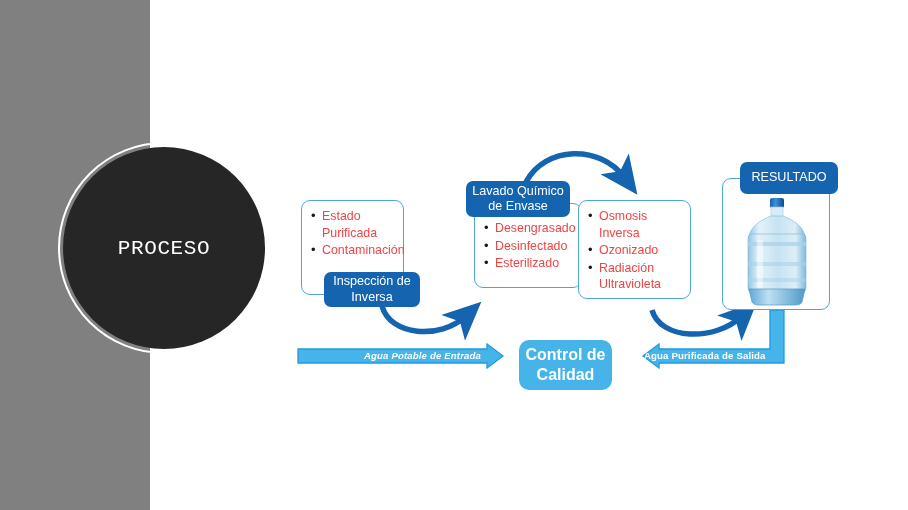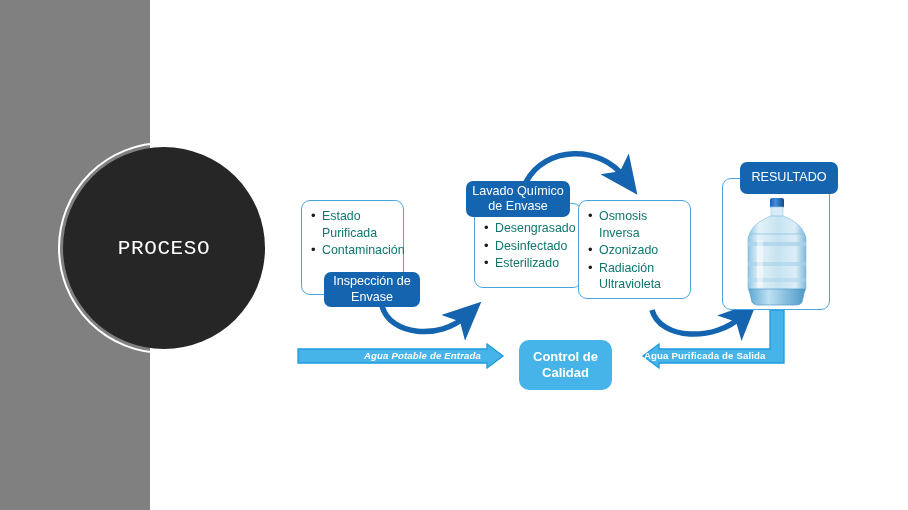--- a/index.html
+++ b/index.html
@@ -64,21 +64,21 @@
     border: 1.5px solid #4BA6E0;
     border-radius: 9px;
     box-sizing: border-box;
     z-index: 2;
   }
   .bullets {
     list-style: none;
     margin: 0;
     padding: 7px 6px 6px 9px;
     font-size: 12.4px;
-    color: #0f766e;
+    color: #ef4444;
     line-height: 1.33;
     font-family: "Liberation Sans", sans-serif;
   }
   .bullets li {
     position: relative;
     padding-left: 11px;
     margin-bottom: 1px;
   }
   .bullets li:before {
     content: "\2022";
@@ -108,21 +108,21 @@
   
   .cc-box {
     position: absolute;
     background: #46B4E8;
     color: #ffffff;
     border-radius: 10px;
     display: flex;
     align-items: center;
     justify-content: center;
     text-align: center;
-    font-size: 13px;
+    font-size: 16px;
     font-weight: bold;
     line-height: 1.25;
     z-index: 7;
     font-family: "Liberation Sans", sans-serif;
   }
   
   .arrow-label {
     position: absolute;
     color: #ffffff;
     font-size: 9.6px;
@@ -237,21 +237,21 @@
 
       <path d="M12,93 L68,93 L65,106 C64,108 62,109 58,109 L22,109 C18,109 16,108 15,106 Z" fill="url(#baseG)" stroke="#4E9AC9" stroke-width="0.7"></path>
 
       <rect x="20" y="44" width="6" height="48" fill="#FFFFFF" opacity="0.45" rx="3"></rect>
     </svg>
   </div>
 
   <div class="label-tab" style="left:324px; top:272px; width:96px; height:35px;">
     <span>
       <span>Inspección de</span><br>
-      <span>Envase</span>
+      <span>Inversa</span>
     </span>
   </div>
 
   <div class="label-tab" style="left:466px; top:181px; width:104px; height:36px;">
     <span>
       <span>Lavado Químico</span><br>
       <span>de Envase</span>
     </span>
   </div>
 

